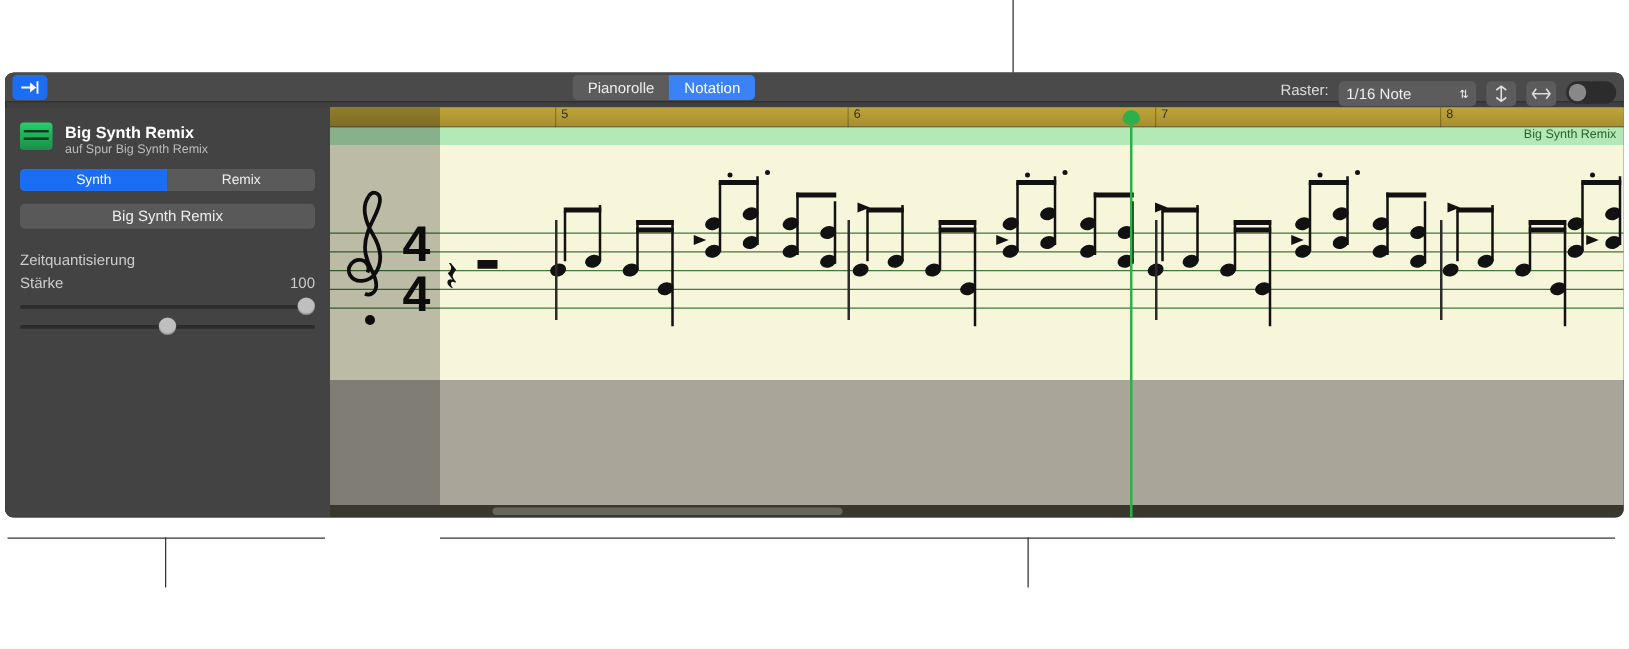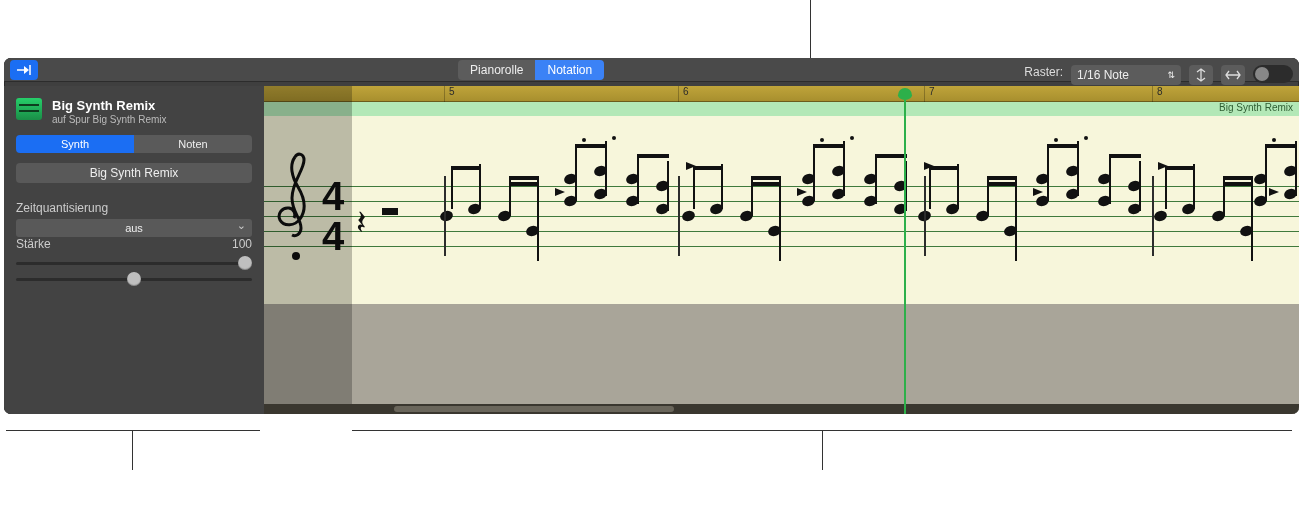--- a/index.html
+++ b/index.html
@@ -233,29 +233,28 @@
     <div class="sidebar">
       <div class="track-head">
         <div class="track-icon"></div>
         <div>
           <div class="track-title">Big Synth Remix</div>
           <div class="track-sub">auf Spur Big Synth Remix</div>
         </div>
       </div>
       <div class="tabseg">
         <div class="active">Synth</div>
-        <div>Noten</div>
+        <div>Remix</div>
       </div>
       <div class="region-name">Big Synth Remix</div>
 
       <div class="param">
         <div class="param-row">
           <span>Zeitquantisierung</span>
         </div>
-        <div class="dropdown">aus</div>
       </div>
 
       <div class="param">
         <div class="param-row">
           <span>Stärke</span>
           <span>100</span>
         </div>
         <div class="slider">
           <div class="slider-track"></div>
           <div class="slider-thumb" style="left:calc(100% - 14px);"></div>

